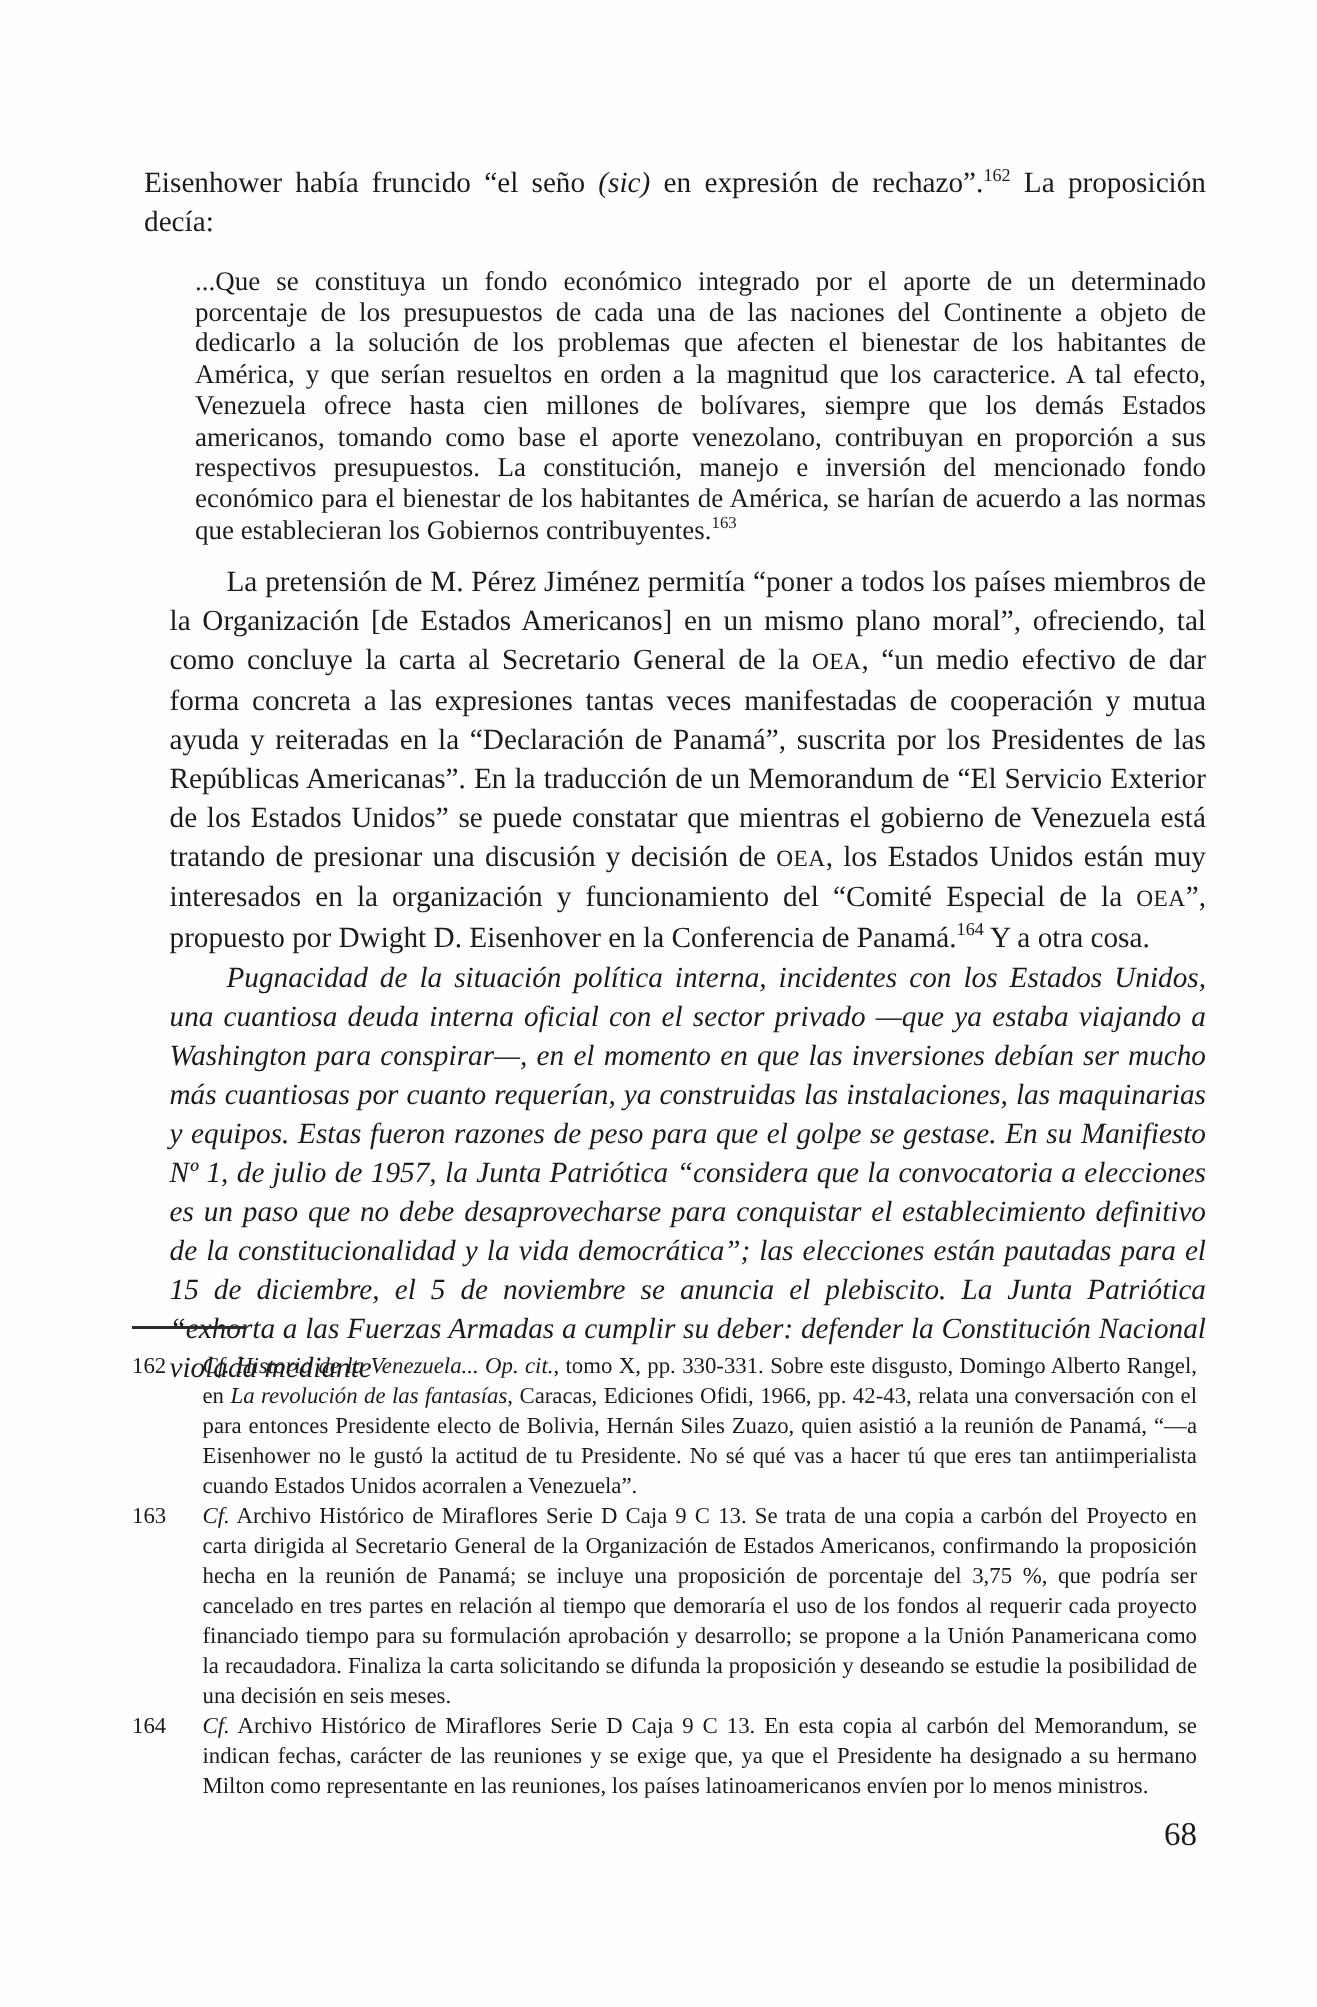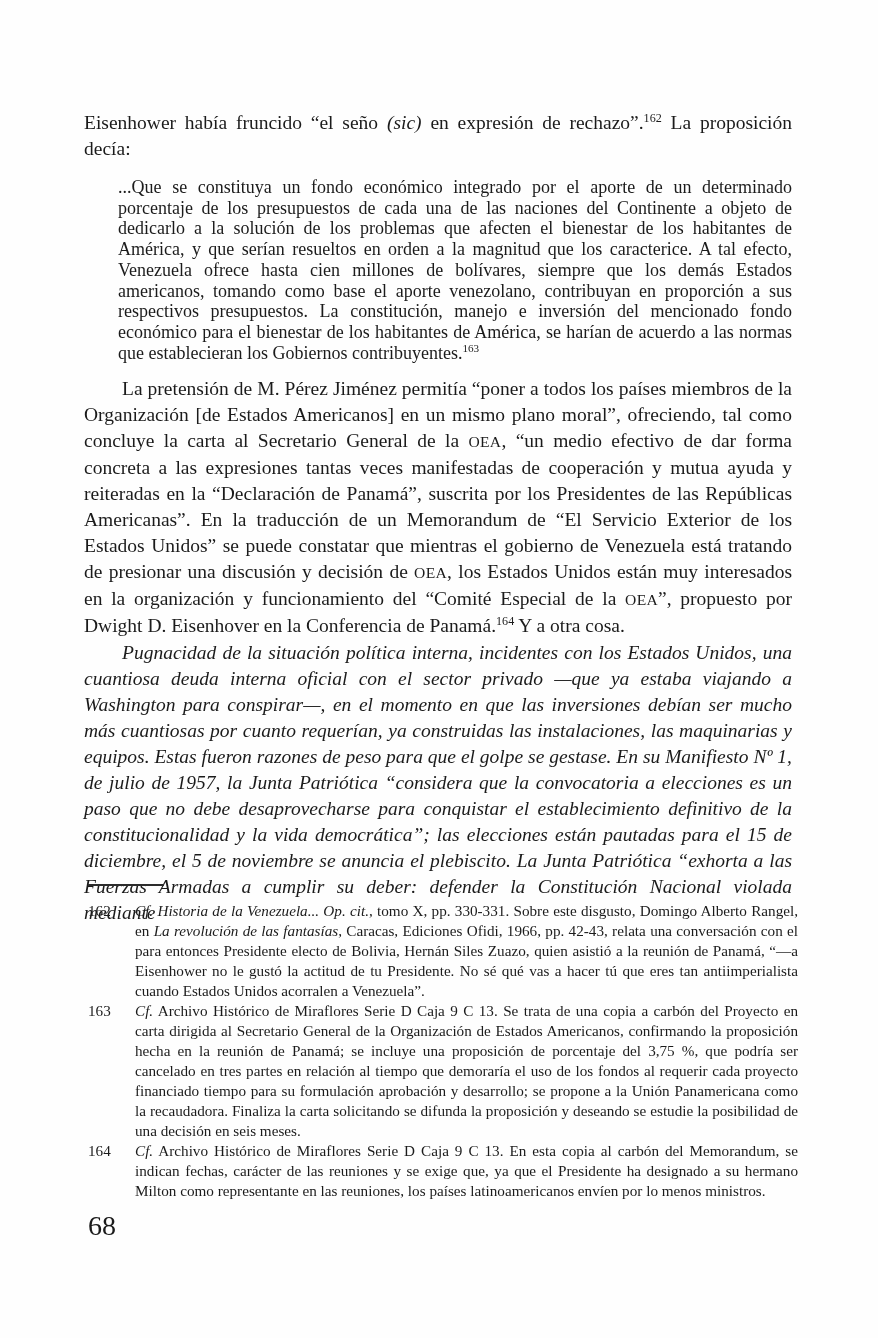--- a/index.html
+++ b/index.html
@@ -11,32 +11,33 @@
     position: relative;
     width: 878px;
     height: 1338px;
     background: #fefefe;
     font-family: "Liberation Serif", "DejaVu Serif", serif;
     color: #1b1b1b;
     overflow: hidden;
   }
   .main-text {
     position: absolute;
-    left: 84px;
+    left: 96px;
     top: 110px;
     width: 708px;
   }
   .para {
     font-size: 19.5px;
     line-height: 26px;
     text-align: justify;
     margin: 0;
   }
   .para.indent {
     text-indent: 38px;
+    margin-left: 17px;
   }
   .para + .para {
     margin-top: 1px;
     font-style: italic;
   }
   .quote {
     margin: 15px 0 13px 34px;
     width: 674px;
     font-size: 18px;
     line-height: 20.7px;
@@ -75,22 +76,22 @@
   }
   .fn-text {
     flex: 1;
     text-align: justify;
   }
   .page-number {
     position: absolute;
     top: 1210px;
     left: 88px;
     width: 710px;
-    text-align: left;
-    font-size: 28px;
+    text-align: right;
+    font-size: 22px;
   }
 </style>
 </head>
 <body>
 
 <div class="book-page">
 
   <div class="main-text">
     <p class="para"><span>Eisenhower había fruncido “el seño </span><span style="font-style: italic;">(sic)</span><span> en expresión de rechazo”.</span><sup>162</sup><span> La proposición decía:</span></p>
 

